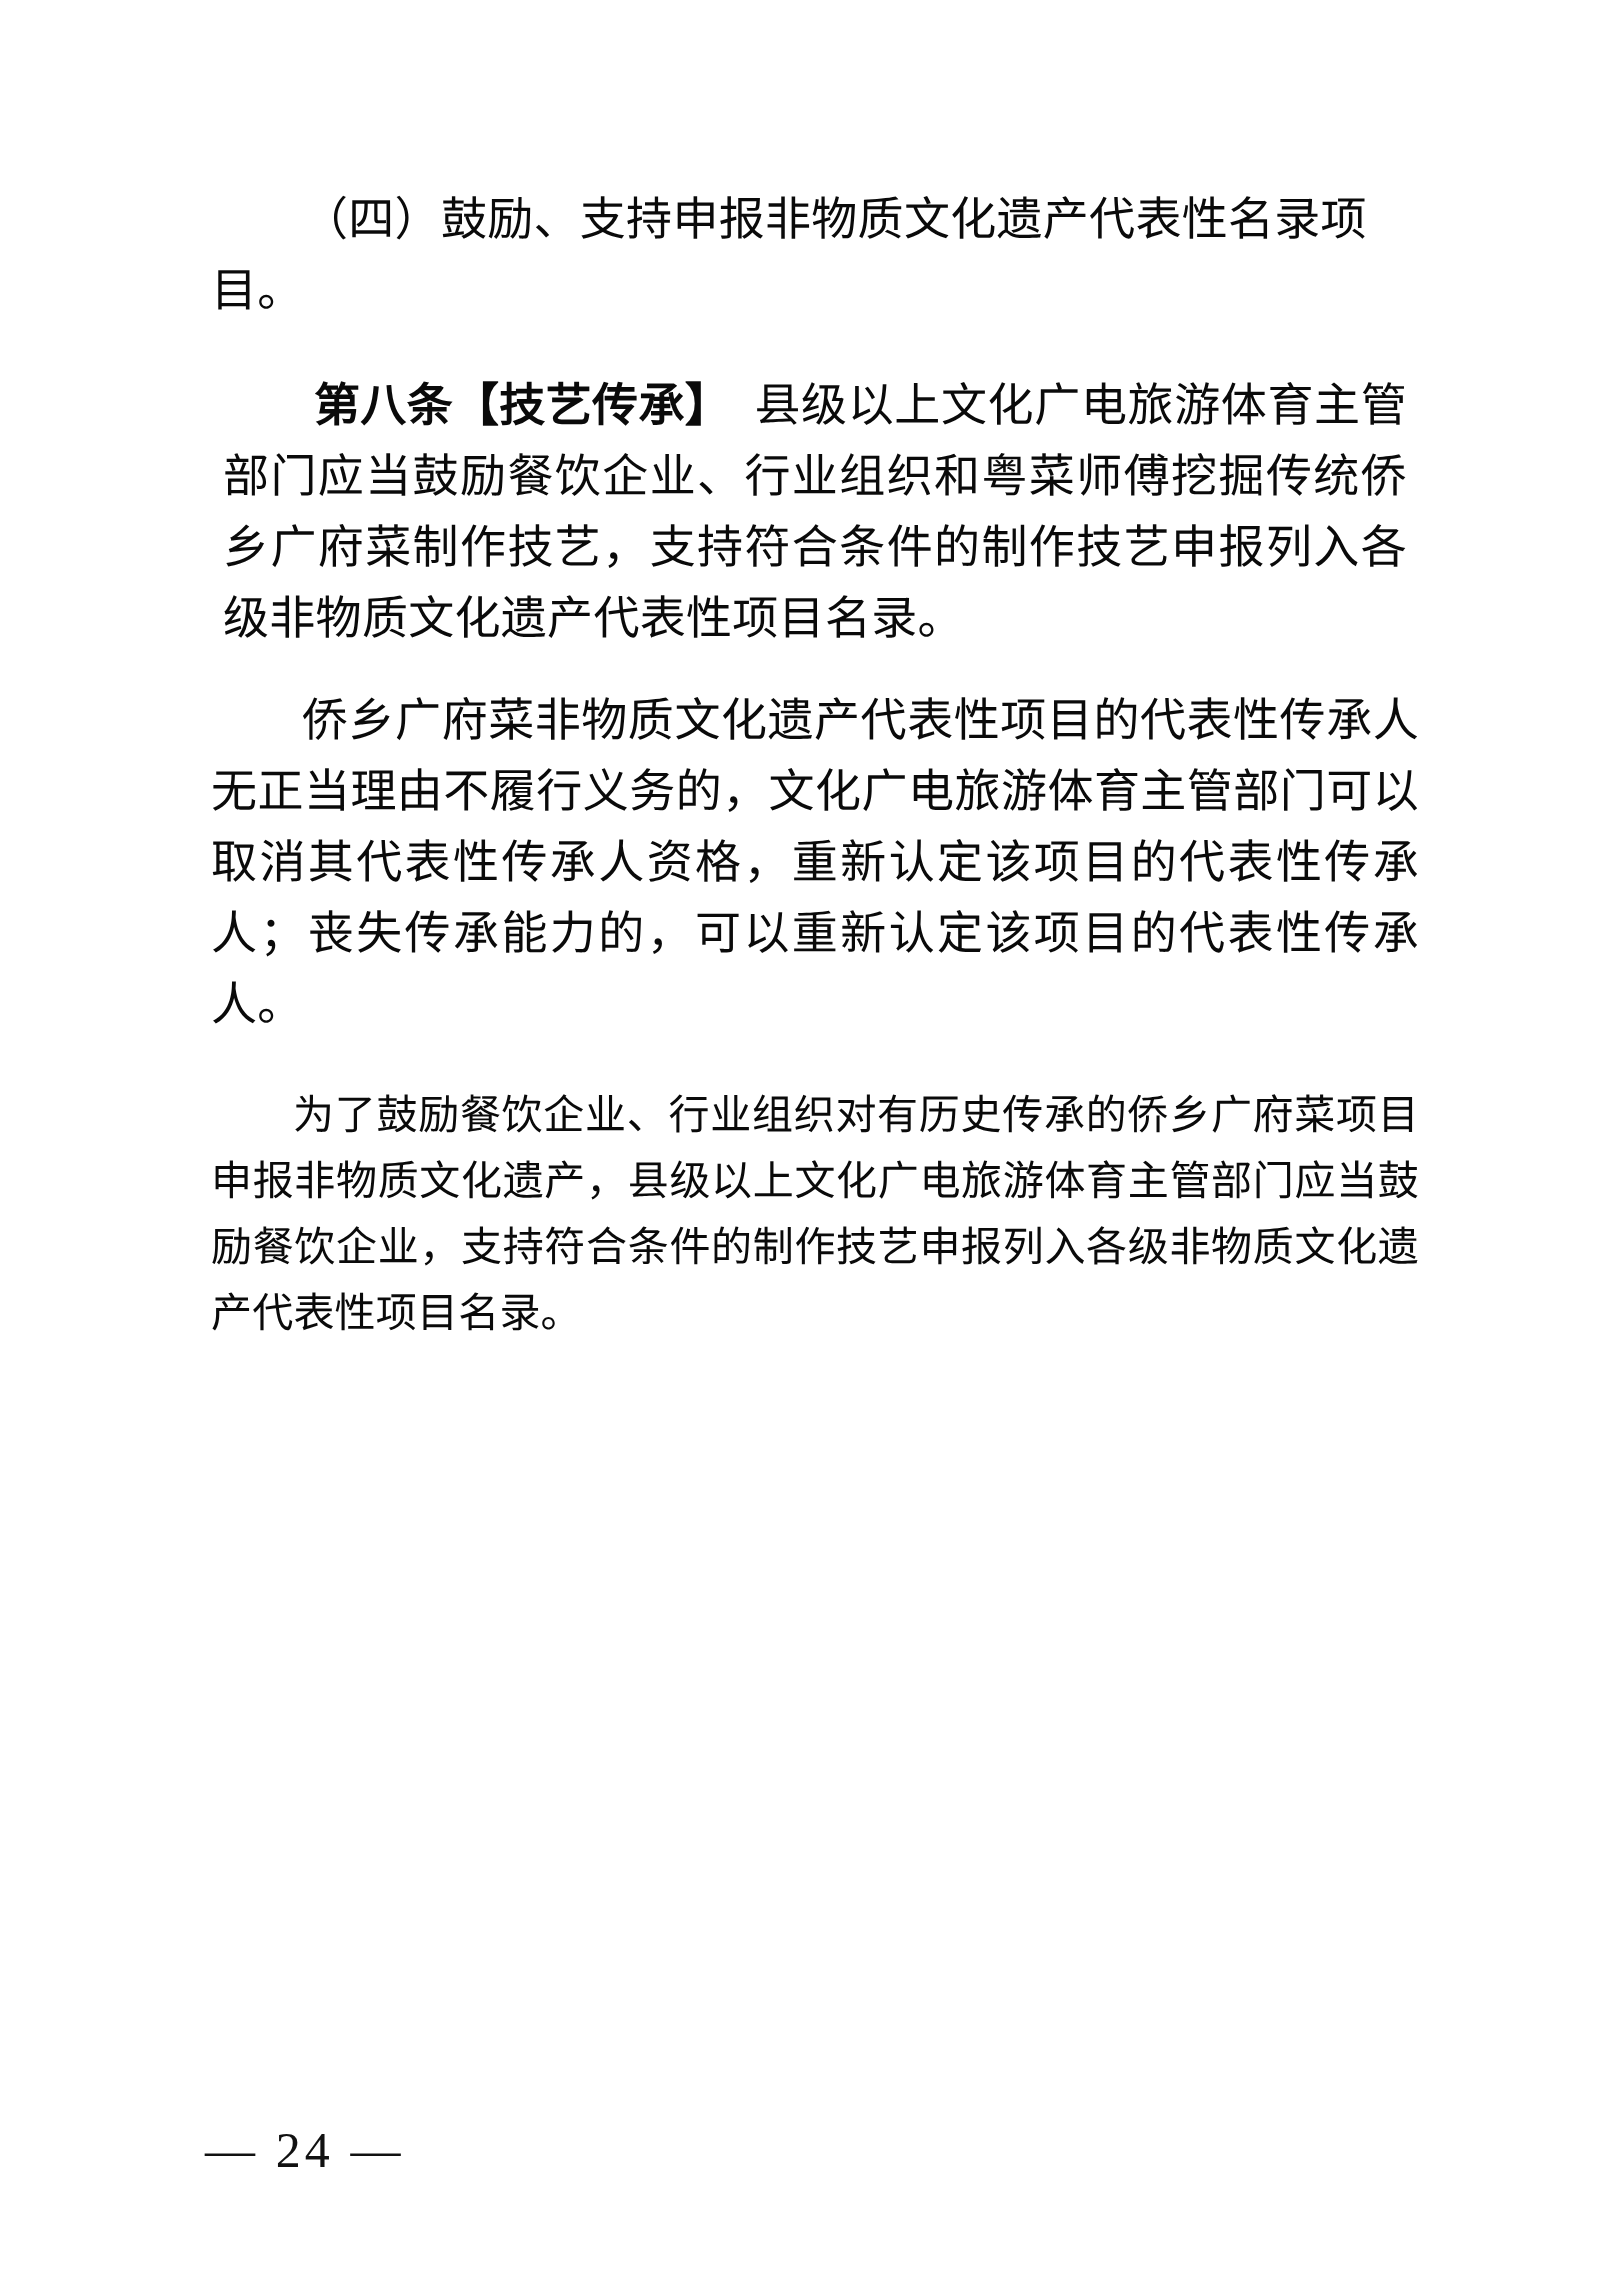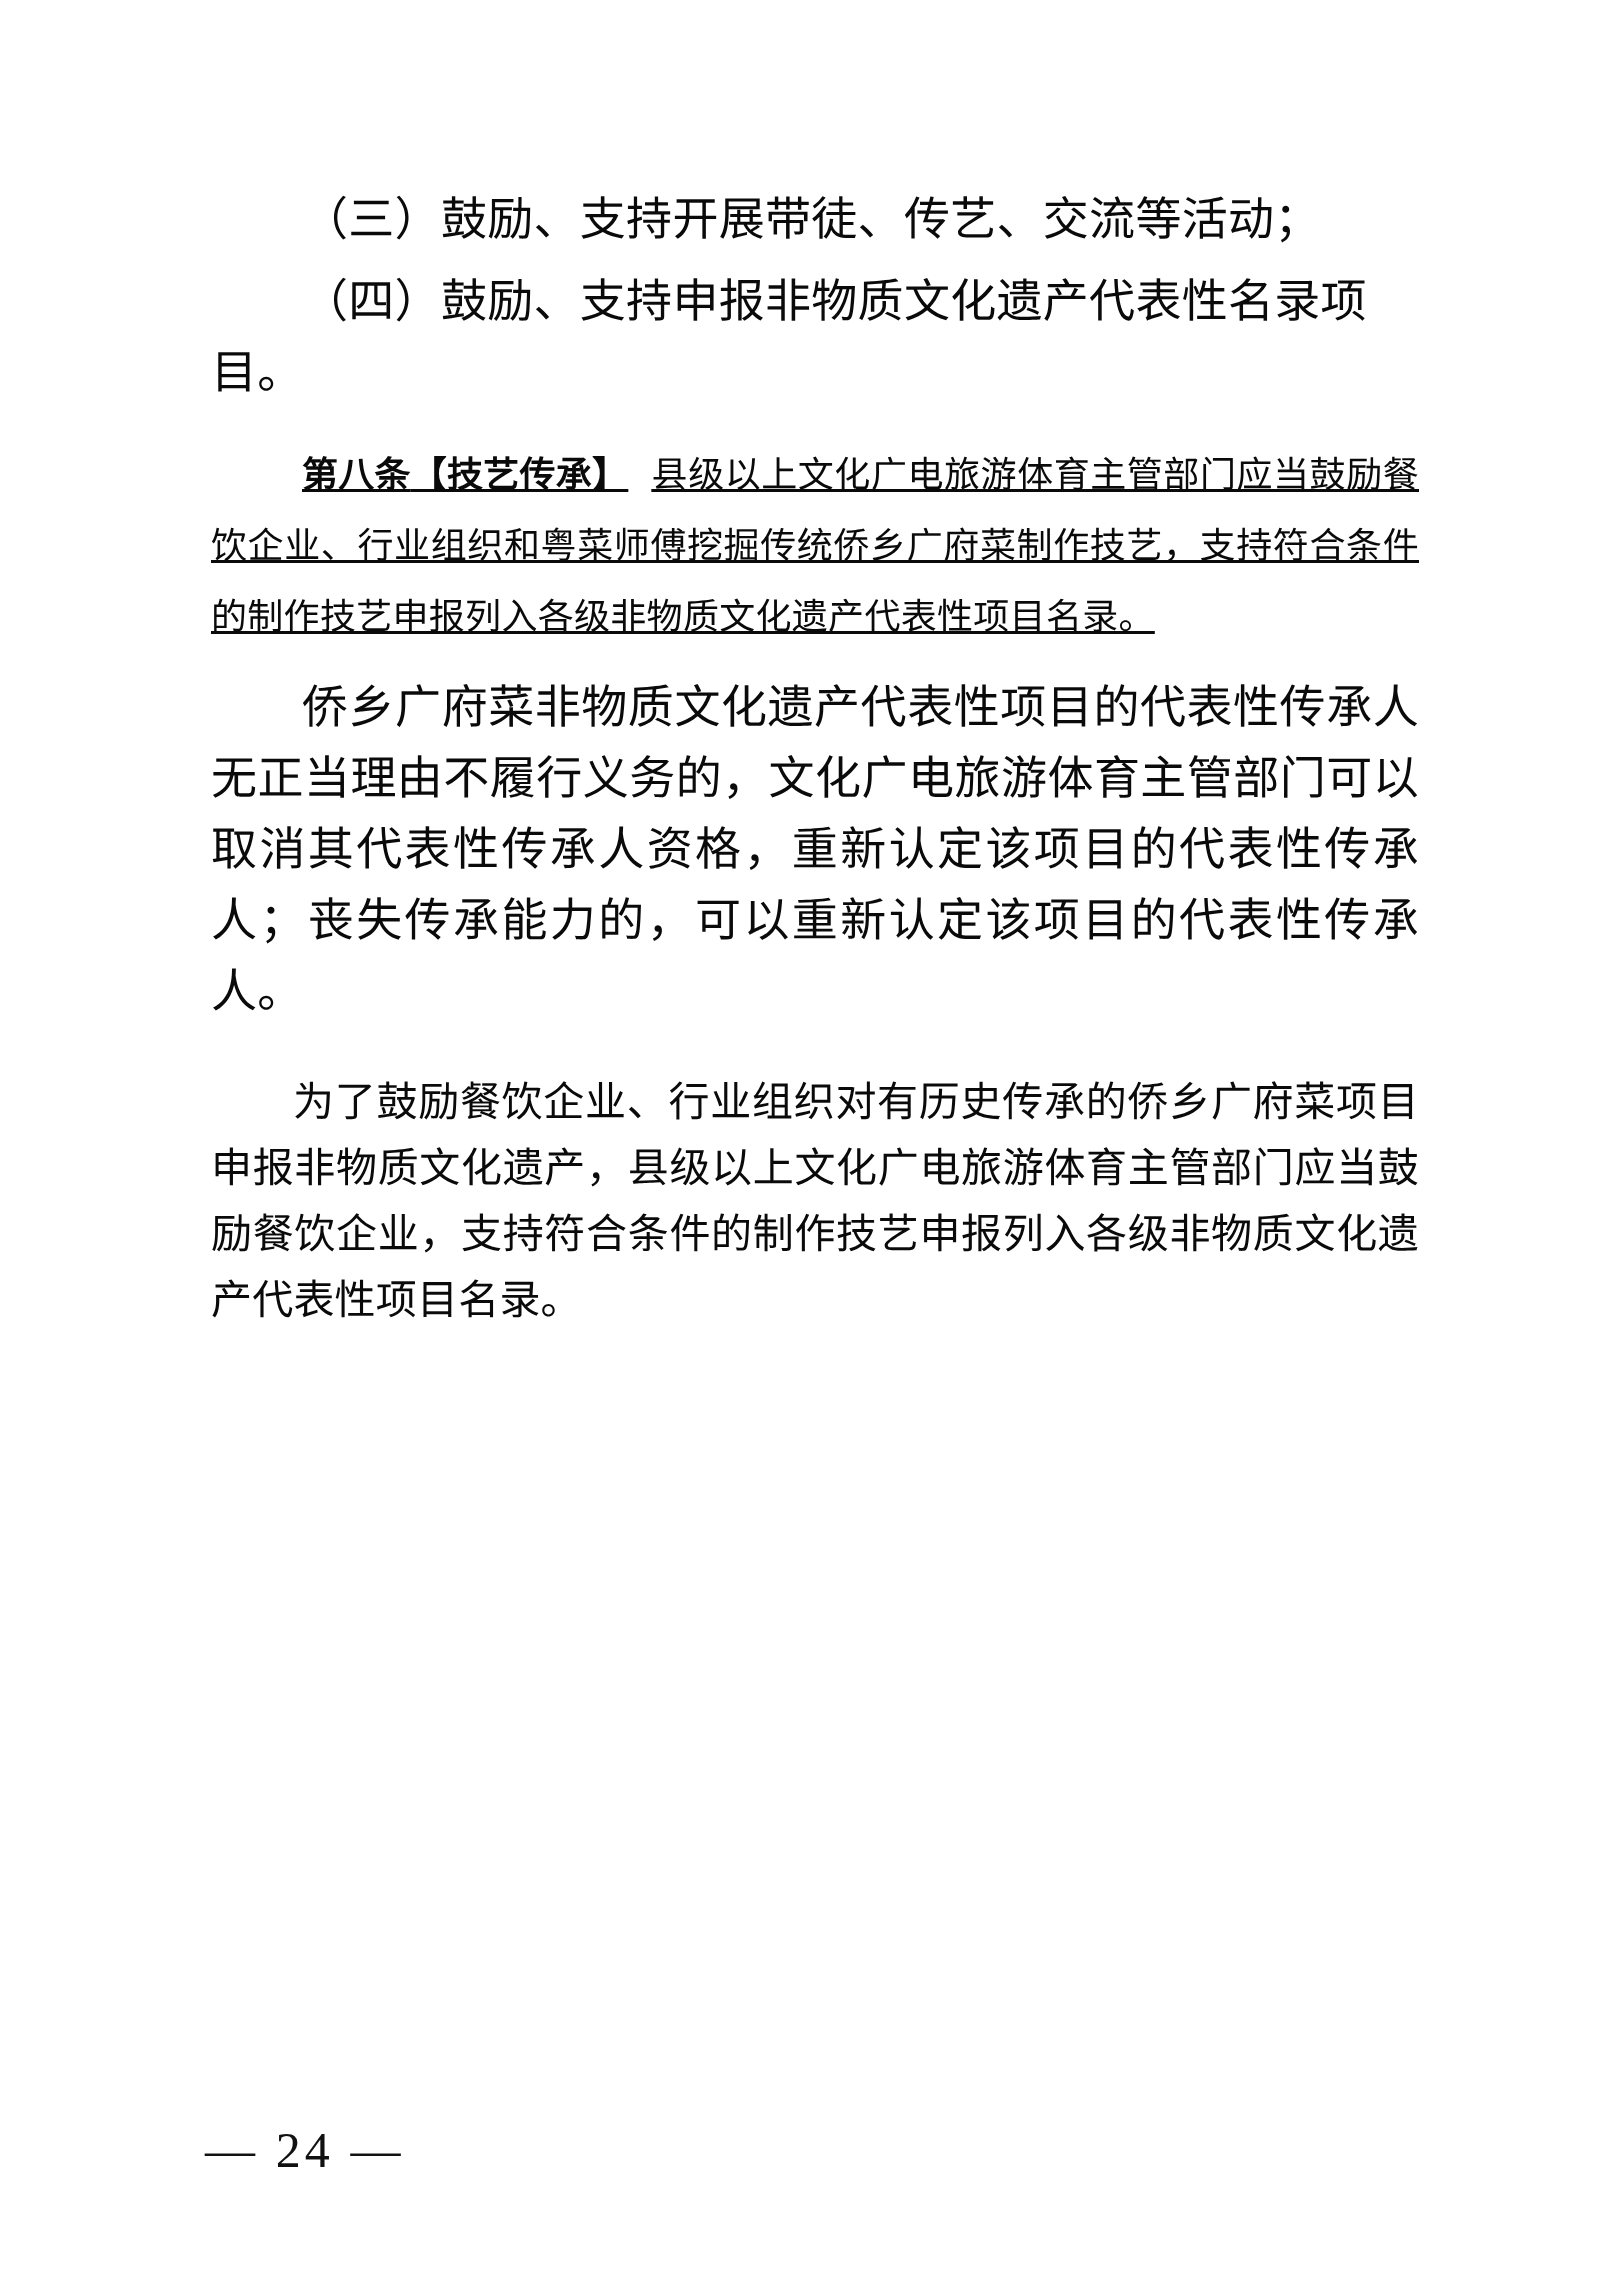--- a/index.html
+++ b/index.html
@@ -42,29 +42,28 @@
     font-size: 46px;
     line-height: 71px;
     text-indent: 91px;
     margin: 0;
     padding-bottom: 11px;
     letter-spacing: 0.3px;
     white-space: normal;
   }
 
   .article-head-line {
-    font-size: 36px;
+    font-size: 46px;
     line-height: 71px;
     text-align: justify;
     text-justify: inter-ideograph;
     text-indent: 91px;
-    margin: 0;
+    margin: 12px;
     letter-spacing: 0.3px;
     word-break: break-all;
-    text-decoration: underline;
   }
 
   .bold-head {
     font-weight: bold;
     letter-spacing: 0px;
   }
   .head-gap { display: inline-block; width: 23px; }
 
   
   .gap-sm { height: 9.5px; }
@@ -106,21 +105,20 @@
     font-family: "Liberation Serif", "DejaVu Serif", serif;
   }
 </style>
 </head>
 <body>
 
 <div class="page">
 
   <div class="content">
 
-    <p class="clause">（三）鼓励、支持开展带徒、传艺、交流等活动；</p>
     <p class="clause">（四）鼓励、支持申报非物质文化遗产代表性名录项目。</p>
 
     <div class="gap-md"></div>
 
     <p class="article-head-line"><span class="bold-head">第八条</span><span class="bold-head">【技艺传承】</span><span class="head-gap"></span><span>县级以上文化广电旅游体育主管部门应当鼓励餐饮企业、行业组织和粤菜师傅挖掘传统侨乡广府菜制作技艺，支持符合条件的制作技艺申报列入各级非物质文化遗产代表性项目名录。</span></p>
 
     <div class="gap-sm"></div>
 
 
     <div class="gap-sm"></div>

